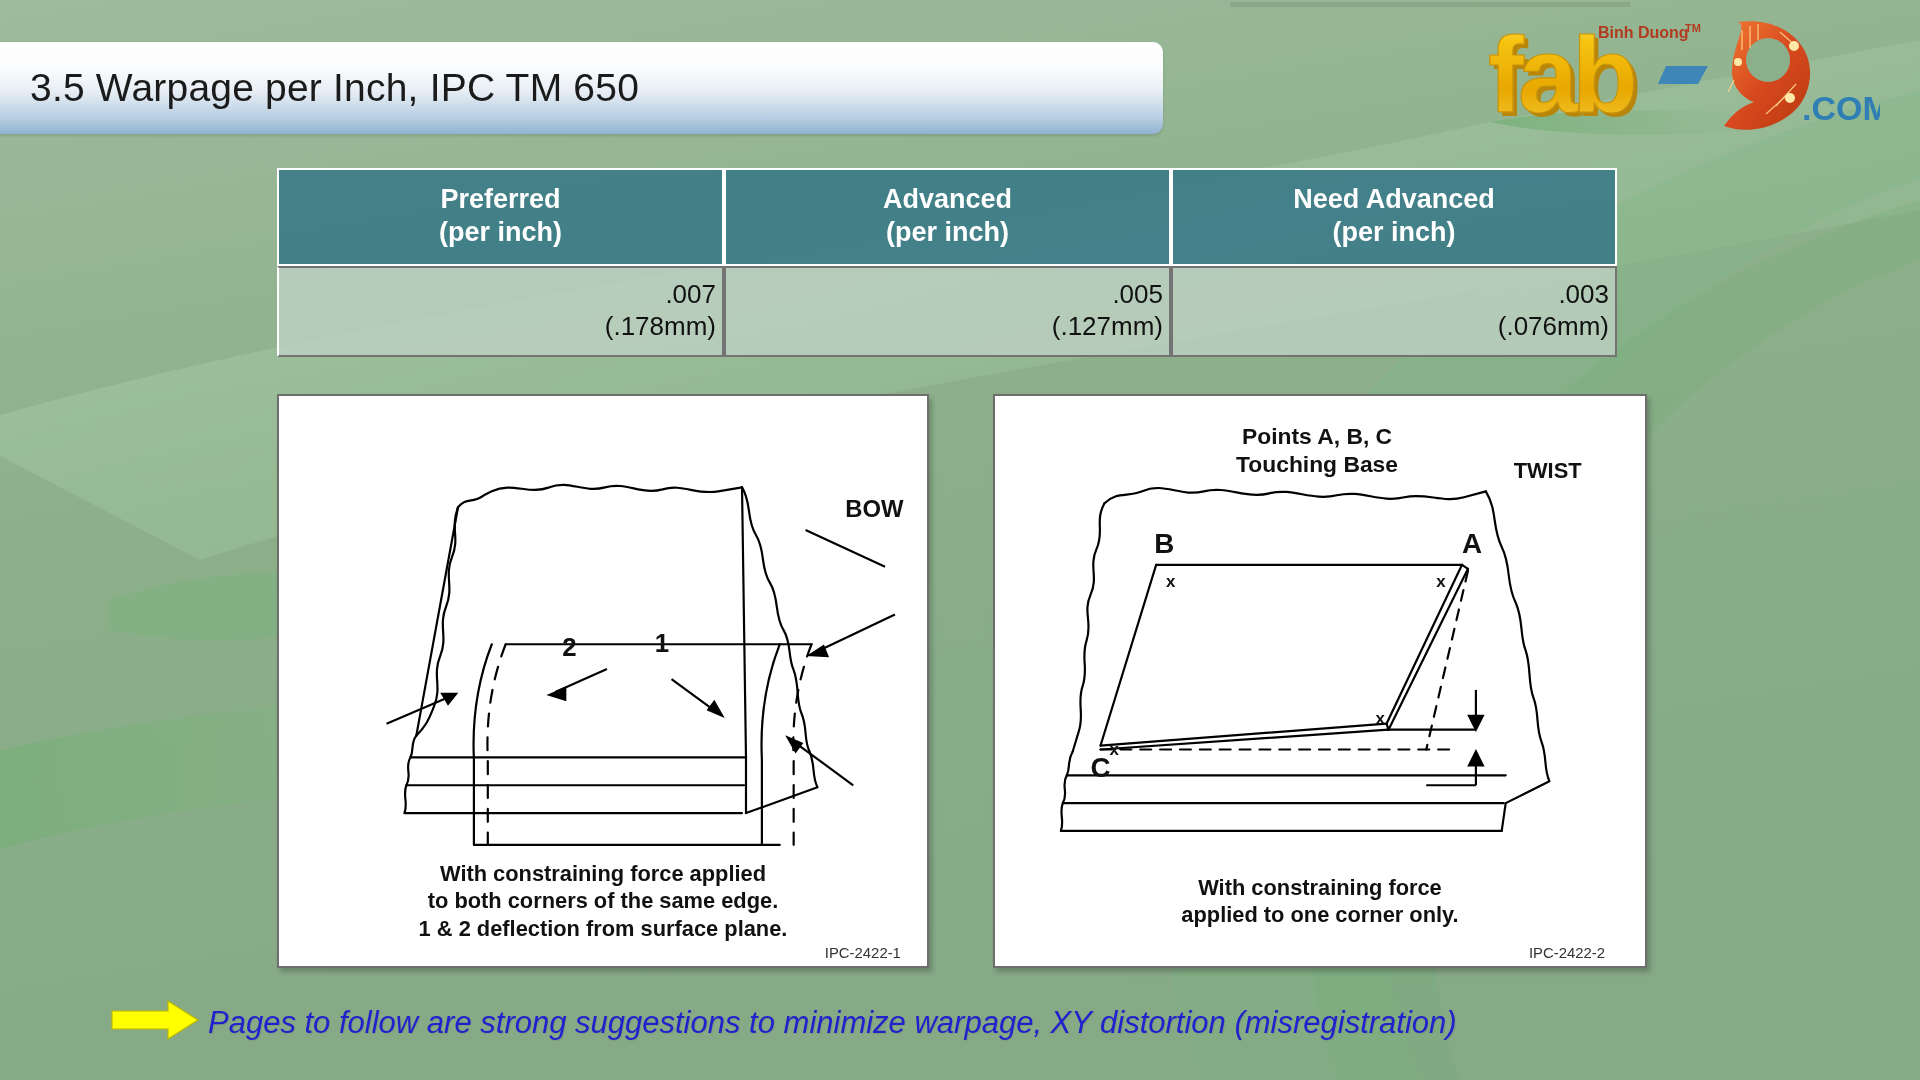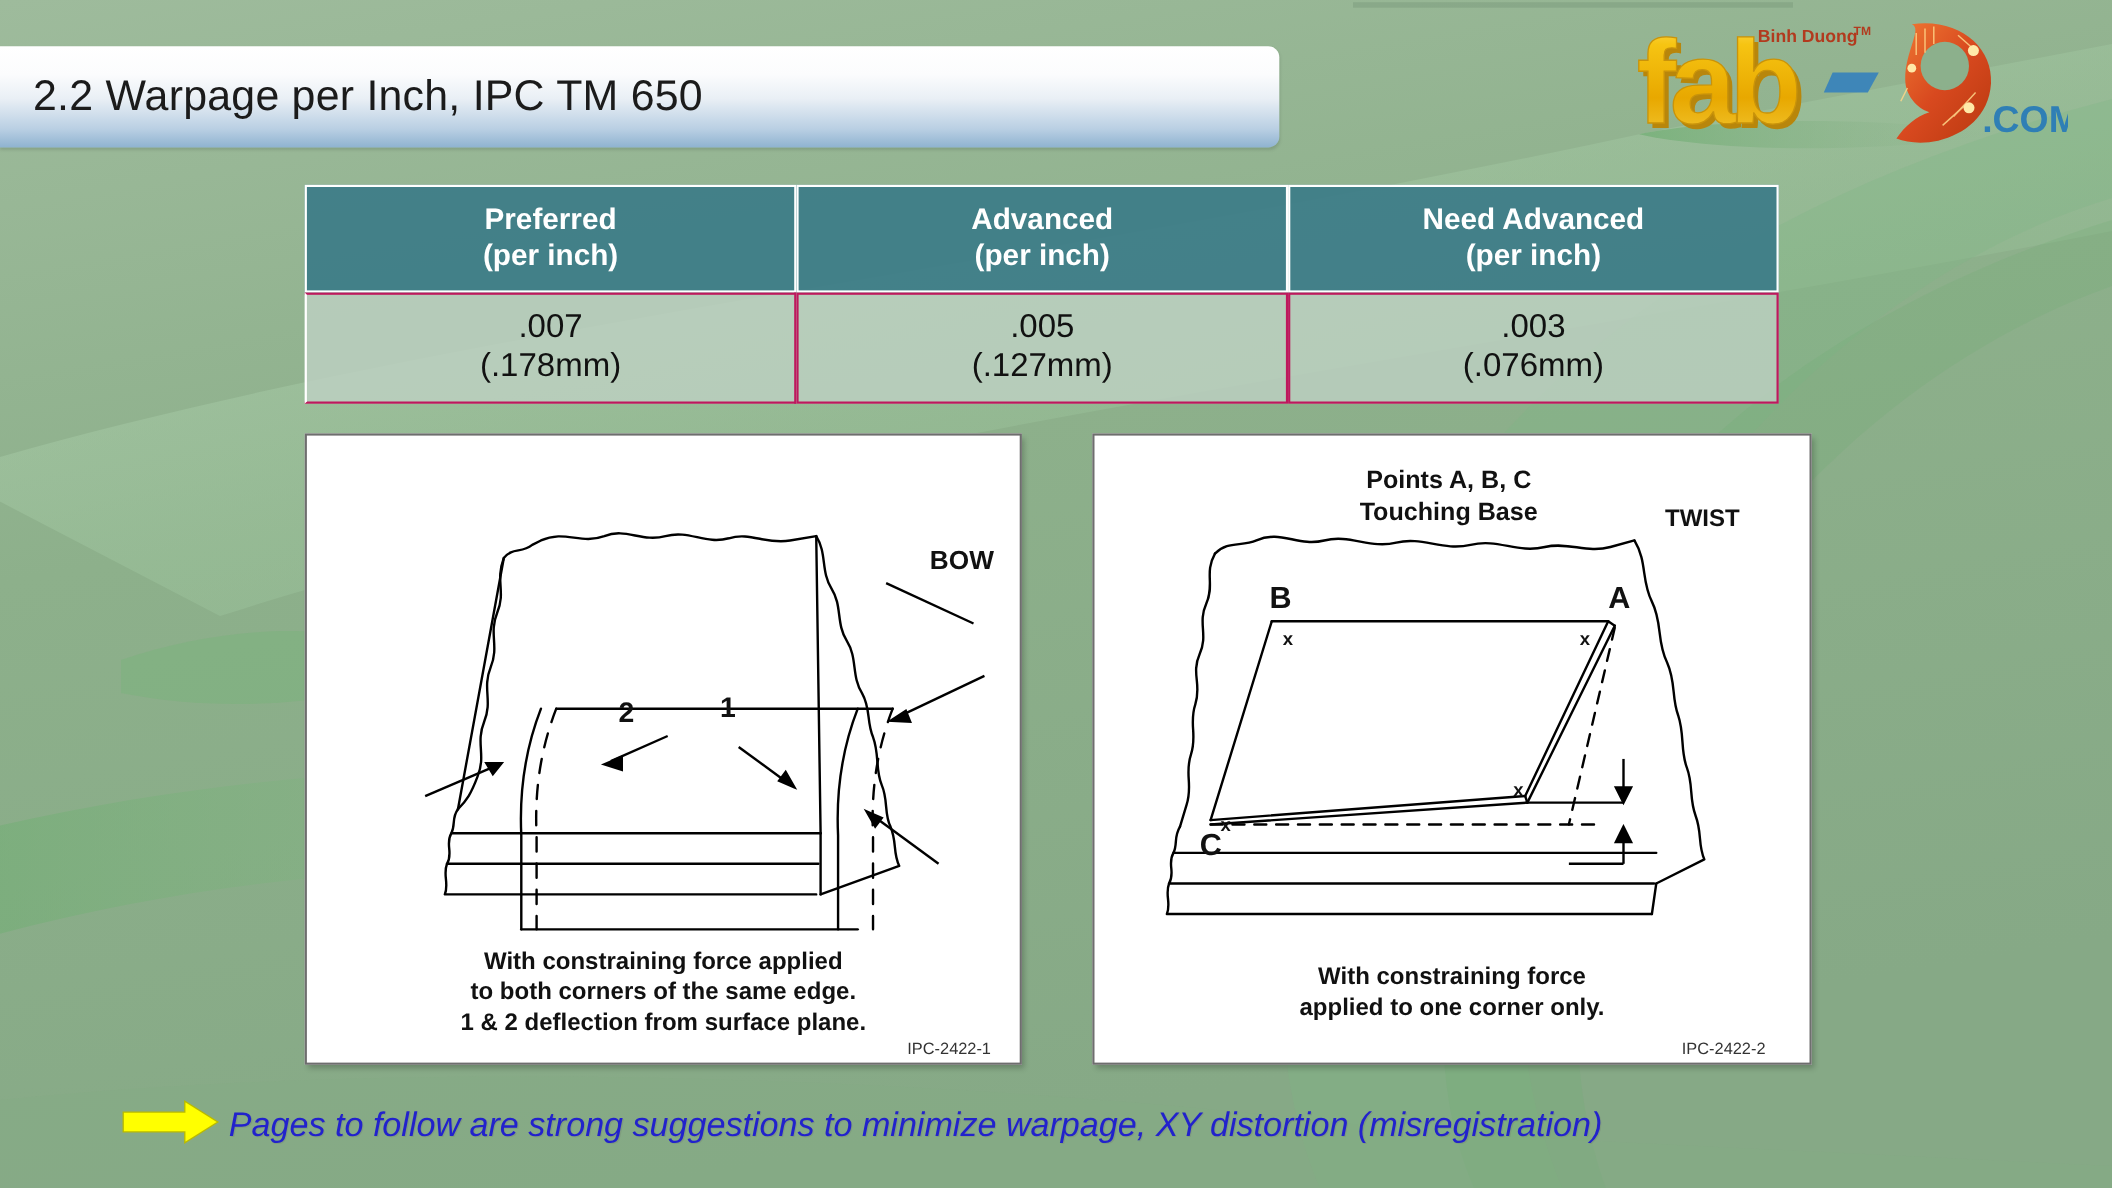--- a/index.html
+++ b/index.html
@@ -38,23 +38,23 @@
   }
   .spec-table th{
     background:rgba(60,124,136,.93);
     color:#ffffff; font-size:27px; font-weight:bold; line-height:1.22;
     padding:13px 6px 15px; text-align:center;
     border:2px solid #ffffff;
     font-family:"Liberation Sans", sans-serif;
   }
   .spec-table td{
     background:rgba(190,209,195,.80);
-    color:#111; font-size:30px; line-height:1.22; font-weight:400;
-    padding:11px 6px 13px; text-align:center;
-    border:2px solid #be185d;
+    color:#111; font-size:26px; line-height:1.22; font-weight:400;
+    padding:11px 6px 13px; text-align:right;
+    border:2px solid #737373;
     font-family:"Liberation Sans", sans-serif;
   }
   .spec-table th:first-child,.spec-table td:first-child{border-left:2px solid #ffffff;}
   .col1{width:447px;} .col2{width:447px;margin-top:17px;} .col3{width:446px;}
 
   
   .panel{
     position:absolute; background:#ffffff;
     border:2px solid #6e6e6e; z-index:4;
     box-shadow:3px 4px 5px rgba(0,0,0,.22);
@@ -107,21 +107,21 @@
 
     <path d="M 110 600 C 230 560 330 570 420 600 C 330 640 210 650 110 630 Z" fill="#77b47b" opacity=".45"></path>
 
     <path d="M 0 1000 C 400 960 900 980 1300 1030 L 1920 1060 L 1920 1080 L 0 1080 Z" fill="#84ab84" opacity=".35"></path>
 
     <rect x="1230" y="2" width="400" height="5" fill="#6f8f72" opacity=".35"></rect>
   </svg>
 </div>
 
 <div class="title-bar">
-  <span class="title-text">2.2 Warpage per Inch, IPC TM 650</span>
+  <span class="title-text">3.5 Warpage per Inch, IPC TM 650</span>
 </div>
 
 <div class="logo">
   <svg viewBox="0 0 400 135">
     <defs>
       <linearGradient id="goldG" x1="0" y1="0" x2="0" y2="1">
         <stop offset="0%" stop-color="#FFE066"></stop>
         <stop offset="22%" stop-color="#F6C412"></stop>
         <stop offset="62%" stop-color="#E8A800"></stop>
         <stop offset="100%" stop-color="#F3CB3A"></stop>

